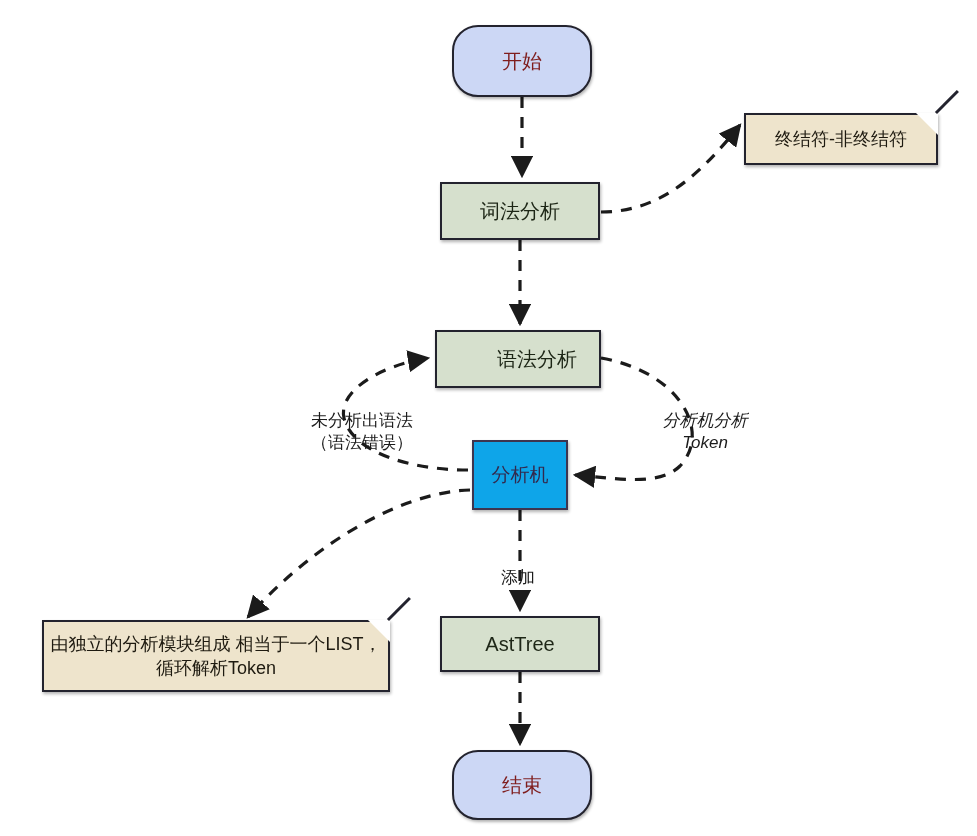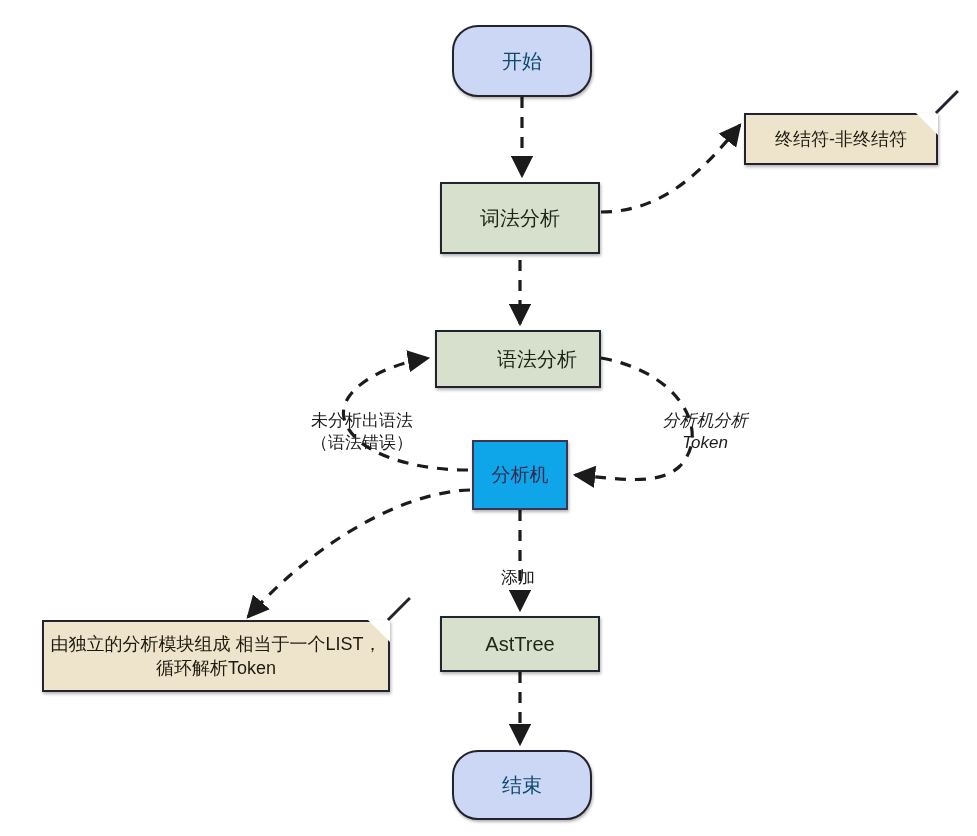--- a/index.html
+++ b/index.html
@@ -32,21 +32,21 @@
     display: flex;
     align-items: center;
     justify-content: center;
     text-align: center;
     z-index: 2;
   }
   .node-terminal {
     border: 2.5px solid #23232e;
     border-radius: 26px;
     background: #ccd7f5;
-    color: #0c4a6e;
+    color: #7f1d1d;
     font-size: 20px;
     box-shadow: 1px 2px 3px rgba(0,0,0,0.30);
   }
   .node-process {
     border: 2.5px solid #23232e;
     background: #d6e0cd;
     color: #1d2616;
     font-size: 20px;
     box-shadow: 1px 2px 3px rgba(0,0,0,0.30);
   }
@@ -128,21 +128,21 @@
 
     <path d="M 520 510 L 520 610" fill="none" stroke="#1b1b1b" stroke-width="3.2" stroke-dasharray="11 9" marker-end="url(#arrow)"></path>
 
     <path d="M 520 672 L 520 744" fill="none" stroke="#1b1b1b" stroke-width="3.2" stroke-dasharray="11 9" marker-end="url(#arrow)"></path>
   </svg>
 
   <div class="node node-terminal" style="left:452px; top:25px; width:140px; height:72px;">
     <span>开始</span>
   </div>
 
-  <div class="node node-process" style="left:440px; top:182px; width:160px; height:72px;">
+  <div class="node node-process" style="left:440px; top:182px; width:160px; height:58px;">
     <span>词法分析</span>
   </div>
 
   <div class="node node-process" style="left:435px; top:330px; width:166px; height:58px;padding-left:38px;">
     <span>语法分析</span>
   </div>
 
   <div class="node node-machine" style="left:472px; top:440px; width:96px; height:70px;">
     <span>分析机</span>
   </div>

